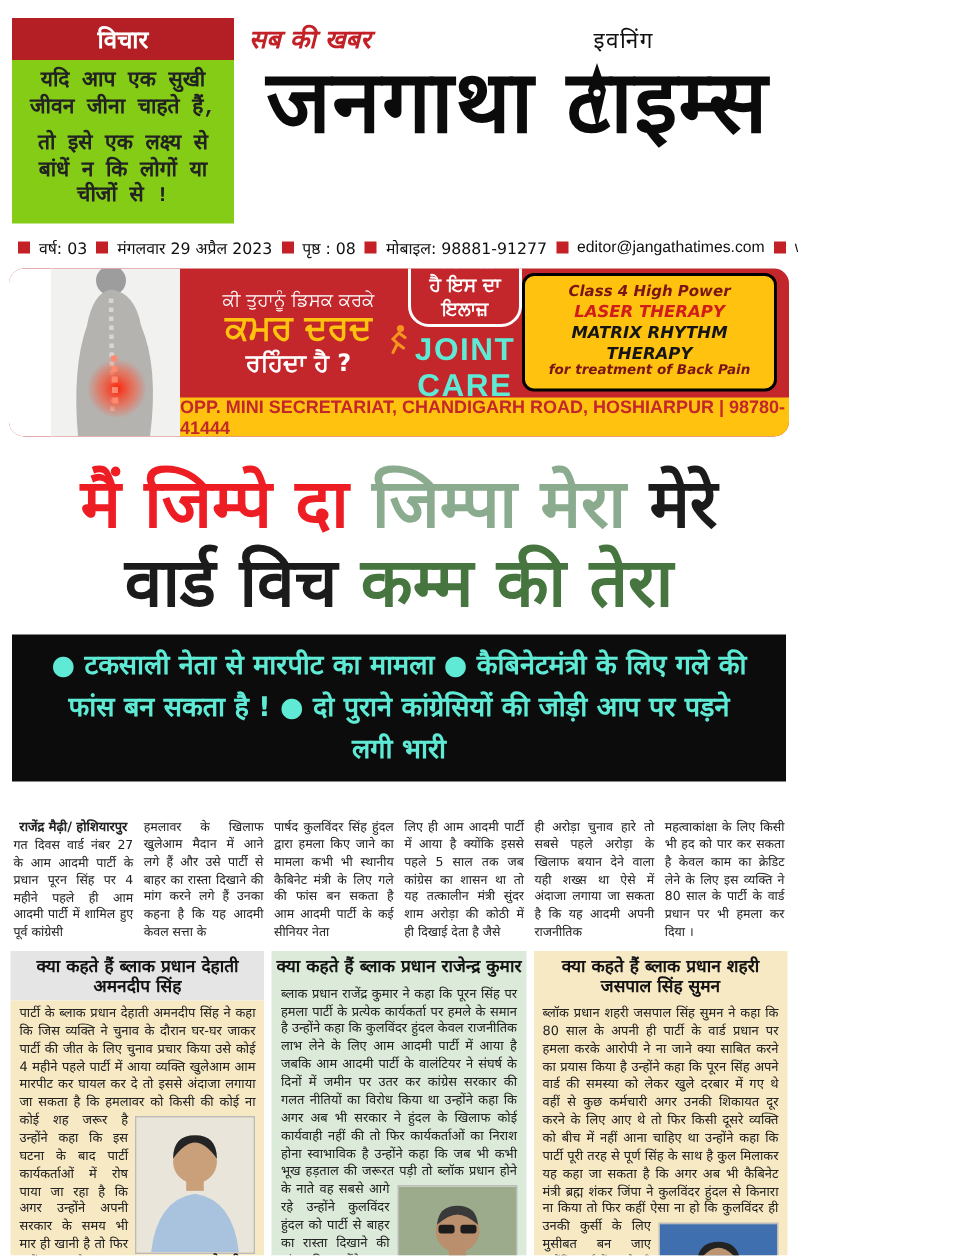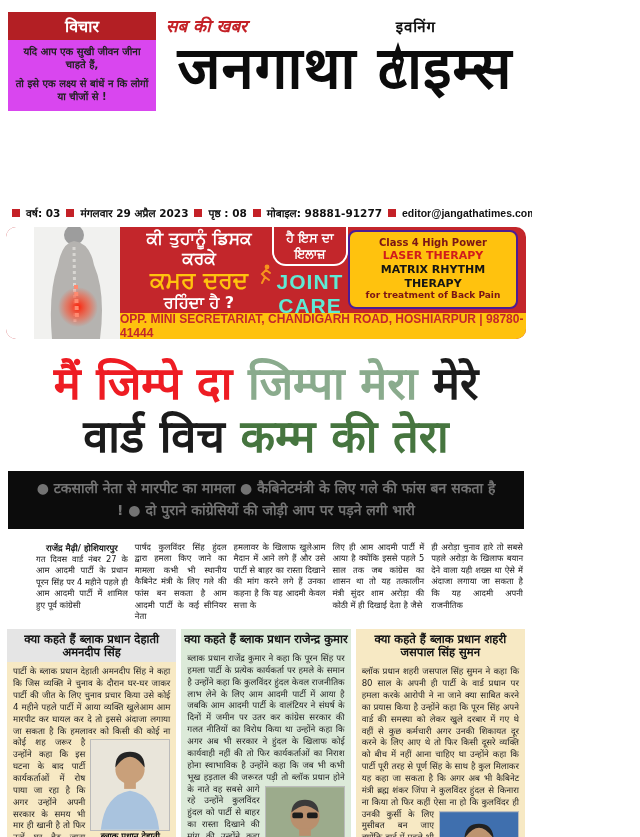--- a/index.html
+++ b/index.html
@@ -4,67 +4,67 @@
 <style>
   * { margin:0; padding:0; box-sizing:border-box; }
   html,body { background:#ffffff; }
   body { font-family:"DejaVu Sans","Liberation Sans",sans-serif; width:640px; }
   .page { position:relative; width:532px; height:837px; background:#ffffff; overflow:hidden; }
 
   
   .header-row { display:flex; gap:10px; padding:12px 8px 2px 8px; }
   .opinion-box { width:148px; flex:0 0 148px; }
   .opinion-head { background:#b31f24; color:#fff; text-align:center; font-weight:bold; font-size:16px; padding:3px 0; }
-  .opinion-body { background:#d946ef; color:#222; text-align:center; font-weight:bold; font-size:10px; line-height:1.25; padding:6px 4px 8px 4px; }
+  .opinion-body { background:#84cc16; color:#222; text-align:center; font-weight:bold; font-size:14px; line-height:1.25; padding:6px 4px 8px 4px;font-family:Liberation Mono, monospace; }
   .opinion-body p + p { margin-top:7px; }
   .masthead { flex:1; position:relative; min-height:140px; }
   .tagline { color:#c42127; font-weight:bold; font-style:italic; font-size:17px; position:absolute; left:0; top:2px; }
-  .edition { color:#111; font-weight:bold; font-size:15px; position:absolute; right:88px; top:4px; letter-spacing:1px;text-align:center; }
+  .edition { color:#111; font-weight:normal; font-size:15px; position:absolute; right:88px; top:4px; letter-spacing:1px;text-align:center; }
   .paper-title { position:absolute; left:0; right:0; top:26px; text-align:center; font-size:58px; font-weight:900; color:#0b0b0b; letter-spacing:1px; line-height:1.05; white-space:nowrap; }
   .nib { position:absolute; right:118px; top:30px; }
 
   
-  .infobar { display:flex; align-items:center; gap:6px; padding:4px 10px 3px 12px; font-size:10.5px; font-weight:bold; color:#111; flex-wrap:nowrap; white-space:nowrap;margin-top:48px; }
+  .infobar { display:flex; align-items:center; gap:6px; padding:4px 10px 3px 12px; font-size:10.5px; font-weight:normal; color:#111; flex-wrap:nowrap; white-space:nowrap; }
   .infobar .sq { width:8px; height:8px; background:#c42127; display:inline-block; flex:0 0 8px; }
   .infobar .latin { font-family:"Liberation Sans",sans-serif; }
 
   
   .ad { position:relative; margin:4px 6px 0 6px; height:112px; background:#c3262b; border-radius:10px; overflow:hidden; }
   .ad-photo { position:absolute; left:28px; top:0; bottom:0; width:86px; background:#f4f4f2; }
   .ad-photo svg { width:100%; height:100%; display:block; }
   .ad-left-white { position:absolute; left:0; top:0; bottom:0; width:30px; background:#ffffff; }
   .ad-main { position:absolute; left:114px; right:0; top:0; height:84px; display:flex; align-items:center; }
   .ad-question { width:152px; text-align:center; padding:2px 2px 0 8px; }
-  .ad-q1 { color:#fff; font-weight:bold; font-size:17px; }
+  .ad-q1 { color:#fff; font-weight:normal; font-size:12px; }
   .ad-q-big { color:#ffc20e; font-weight:900; font-size:23px; line-height:1.1; }
   .ad-q2 { color:#ffffff; font-weight:bold; font-size:16px; }
   .ad-center { flex:1; text-align:center; }
   .ad-pill { display:inline-block; border:2px solid #fff; border-radius:14px; color:#fff; font-weight:bold; font-size:12.5px; padding:2px 10px; margin-bottom:4px; }
   .ad-brand { color:#5eead4; font-weight:900; font-size:21px; letter-spacing:1px; font-family:"Liberation Sans",sans-serif; position:relative; display:inline-block; }
   .ad-brand .runner { position:absolute; left:-14px; top:-6px; }
   .ad-brand-sub { color:#f3d0d0; font-size:4.5px; letter-spacing:.5px; font-family:"Liberation Sans",sans-serif; }
-  .ad-offer { flex:0 0 170px; background:#ffc20e; border:2px solid #4c1d95; border-radius:8px; margin-right:8px; padding:5px 4px; text-align:center; line-height:1.25; }
+  .ad-offer { flex:0 0 170px; background:#ffc20e; border:2px solid #000000; border-radius:8px; margin-right:8px; padding:5px 4px; text-align:center; line-height:1.25;font-style:italic; }
   .ad-o1 { color:#7a1416; font-weight:bold; font-size:10px; }
   .ad-o2 { color:#d11c1c; font-weight:900; font-size:11px; }
   .ad-o3 { color:#151515; font-weight:900; font-size:11px; }
   .ad-o4 { color:#7a1416; font-weight:bold; font-size:9px; }
   .ad-strip { position:absolute; left:114px; right:0; bottom:0; height:26px; background:#ffc20e; color:#c3262b; font-weight:900; font-size:12px; display:flex; align-items:center; justify-content:center; font-family:"Liberation Sans",sans-serif; }
 
   
   .headline { text-align:center; font-weight:900; font-size:45px; line-height:1.18; padding:6px 2px 2px 2px; letter-spacing:0;margin-top:12px; }
   .hl-red   { color:#ee1c23; }
   .hl-sage  { color:#8aab8d; }
   .hl-black { color:#1b1b1b; }
   .hl-green { color:#46753f; }
 
   
-  .bullet-bar { margin:6px 8px 8px 8px; background:#0c0c0c; color:#737373; font-weight:bold; font-size:14px; text-align:center; line-height:1.55; padding:7px 26px; }
-
-  
-  .intro { display:flex; gap:7px; padding:5px 9px 4px 19px;margin-left:17px; }
+  .bullet-bar { margin:6px 8px 20px 8px; background:#0c0c0c; color:#5eead4; font-weight:bold; font-size:18px; text-align:center; line-height:1.55; padding:7px 26px; }
+
+  
+  .intro { display:flex; gap:7px; padding:5px 9px 4px 9px; }
   .intro .col { flex:1; font-size:8.3px; line-height:1.4; color:#222; text-align:justify; }
   .dateline { display:block; text-align:center; font-weight:bold; font-size:8.6px; }
 
   
   .sections { display:flex; gap:5px; padding:2px 7px 0 7px; align-items:stretch; }
   .section { flex:1; display:flex; flex-direction:column; }
   .sec-head { font-weight:900; font-size:11.5px; text-align:center; padding:4px 2px 3px 2px; color:#141414; line-height:1.15; }
   .sec-body { flex:1; padding:4px 6px 6px 6px; font-size:8.6px; line-height:1.38; color:#222; text-align:justify; }
   .bg-green { background:#dcead9; }
   .bg-cream { background:#f7e9c4; }
@@ -169,24 +169,25 @@
     <div><span class="hl-black">वार्ड विच </span><span class="hl-green">कम्म की तेरा</span></div>
   </div>
 
   <div class="bullet-bar">● टकसाली नेता से मारपीट का मामला ●  कैबिनेटमंत्री के लिए गले की फांस बन सकता है ! ●  दो पुराने कांग्रेसियों की जोड़ी आप पर पड़ने लगी भारी</div>
 
   <div class="intro">
     <div class="col">
       <span class="dateline">राजेंद्र मैढ़ी/ होशियारपुर</span>
       <span>गत दिवस वार्ड नंबर 27 के आम आदमी पार्टी के  प्रधान पूरन सिंह पर 4 महीने पहले ही आम आदमी पार्टी में शामिल हुए पूर्व कांग्रेसी</span>
     </div>
+    <div class="col">हमलावर के खिलाफ खुलेआम मैदान में आने लगे हैं और उसे पार्टी से बाहर का रास्ता दिखाने की मांग करने लगे हैं उनका कहना है कि यह आदमी केवल सत्ता के</div>
     <div class="col">पार्षद कुलविंदर सिंह हुंदल द्वारा हमला किए जाने का मामला कभी भी स्थानीय कैबिनेट मंत्री के लिए गले की फांस बन सकता है आम आदमी पार्टी के कई सीनियर नेता</div>
-    <div class="col">हमलावर के खिलाफ खुलेआम मैदान में आने लगे हैं और उसे पार्टी से बाहर का रास्ता दिखाने की मांग करने लगे हैं उनका कहना है कि यह आदमी केवल सत्ता के</div>
     <div class="col">लिए ही आम आदमी पार्टी में आया है क्योंकि इससे पहले 5 साल तक जब कांग्रेस का शासन था तो यह तत्कालीन मंत्री सुंदर शाम अरोड़ा की कोठी में ही दिखाई देता है जैसे</div>
     <div class="col">ही अरोड़ा चुनाव हारे तो सबसे पहले अरोड़ा के खिलाफ बयान देने वाला यही शख्स था ऐसे में अंदाजा लगाया जा सकता है कि यह आदमी अपनी राजनीतिक</div>
+    <div class="col">महत्वाकांक्षा के लिए किसी भी हद को पार कर सकता है केवल काम का क्रेडिट लेने के लिए इस व्यक्ति ने 80 साल के पार्टी के वार्ड प्रधान पर भी हमला कर दिया ।</div>
   </div>
 
   <div class="sections">
 
     <div class="section sec-left">
       <div class="sec-head">क्या कहते हैं ब्लाक प्रधान देहाती अमनदीप सिंह</div>
       <div class="sec-body">
         <span>पार्टी के ब्लाक प्रधान देहाती अमनदीप सिंह ने कहा कि जिस व्यक्ति ने चुनाव के दौरान घर-घर जाकर पार्टी की जीत के लिए चुनाव प्रचार किया उसे कोई 4 महीने पहले पार्टी में आया व्यक्ति खुलेआम आम मारपीट कर घायल कर दे तो इससे अंदाजा लगाया जा सकता है कि हमलावर को किसी की</span>
         <span class="photo-fig">
           <svg viewBox="0 0 80 92">

